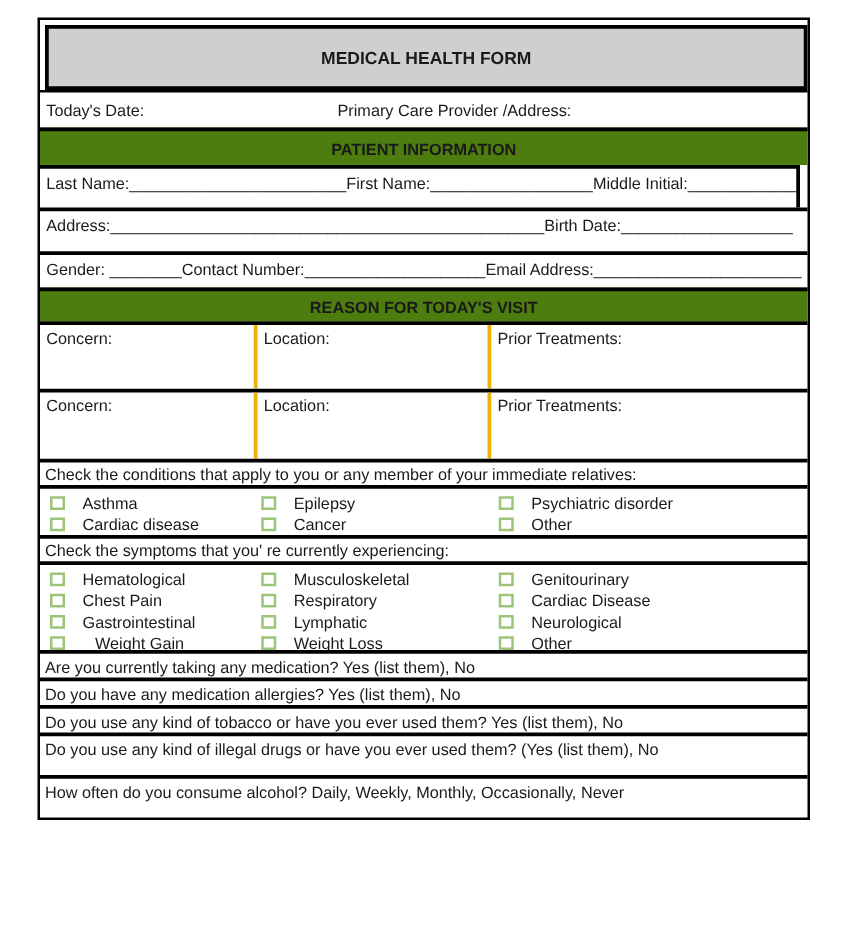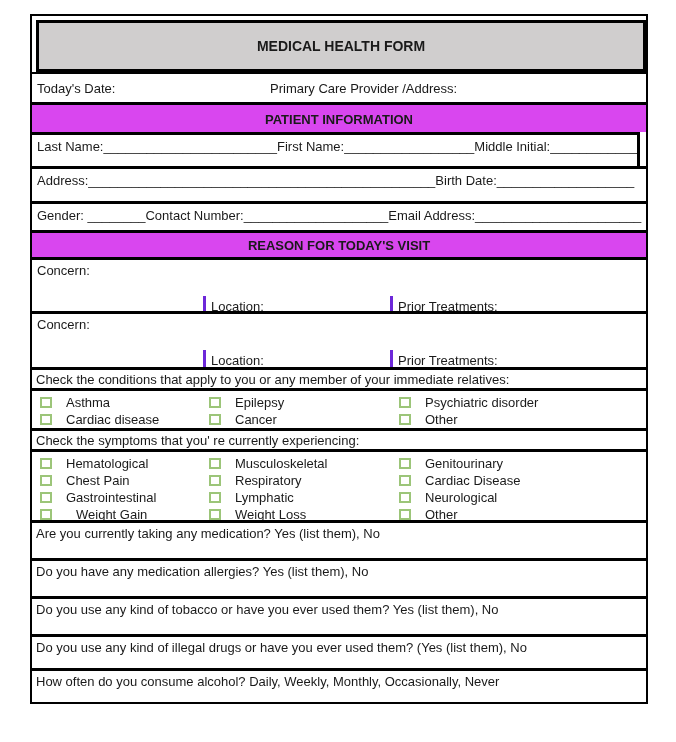--- a/index.html
+++ b/index.html
@@ -10,50 +10,50 @@
 
   .title-block { margin:4px 0 0 4px; height:52px; border:3px solid #000;
                  background:#d0cece; display:flex; align-items:center;
                  justify-content:center; font-weight:bold; font-size:14px; }
 
   .row { position:relative; border-top:3px solid #000; font-size:13px;
          white-space:nowrap; overflow:hidden; }
   .date-row { border-top-width:2px; height:30px; padding:7px 0 0 5px; }
   .date-row .provider { position:absolute; left:238px; top:7px; }
 
-  .gray-bar { background:#d946ef; font-weight:bold; text-align:center; }
+  .gray-bar { background:#4d7c0f; font-weight:bold; text-align:center; }
   .bar-patient { height:30px; padding-top:7px; }
   .bar-reason  { height:27px; padding-top:5px; }
 
   .fill-row { padding:4px 0 0 5px; }
   .r-names   { height:34px; margin-right:6px; border-right:3px solid #000; }
   .r-address { height:35px; }
   .r-contact { height:29px; }
   .line { letter-spacing:0; }
 
   .concern-row { display:grid; grid-template-columns:171px 187px 1fr; }
   .concern-row.h1 { height:54px; }
   .concern-row.h2 { height:56px; }
   .cell { padding:3px 0 0 5px; }
-  .cell + .cell { border-left:3px solid #6d28d9;margin-top:36px; }
+  .cell + .cell { border-left:3px solid #eab308; }
 
   .prompt-row { height:21px; padding:2px 0 0 4px; }
 
   .cb-area { padding:3px 0 0 8px; }
   .cb-area.conditions { height:40px; }
   .cb-area.symptoms   { height:71px; }
   .cb-grid { display:grid; grid-template-columns:169px 190px 1fr; }
   .cb-item { line-height:17px; height:17px; white-space:nowrap; }
   .cb { display:inline-block; width:12px; height:11px;
         border:2px solid #9cc579; background:#fff; vertical-align:-1px;
         margin-right:14px; }
   .indent-label { margin-left:10px;text-align:center; }
 
   .q-row { padding:3px 0 0 4px; }
-  .q-h38 { height:38px; }
+  .q-h38 { height:22px; }
   .q-h34 { height:34px; }
 </style>
 </head>
 <body>
 
 <div class="form">
 
   <div class="title-block">
     <span>MEDICAL HEALTH FORM</span>
   </div>

